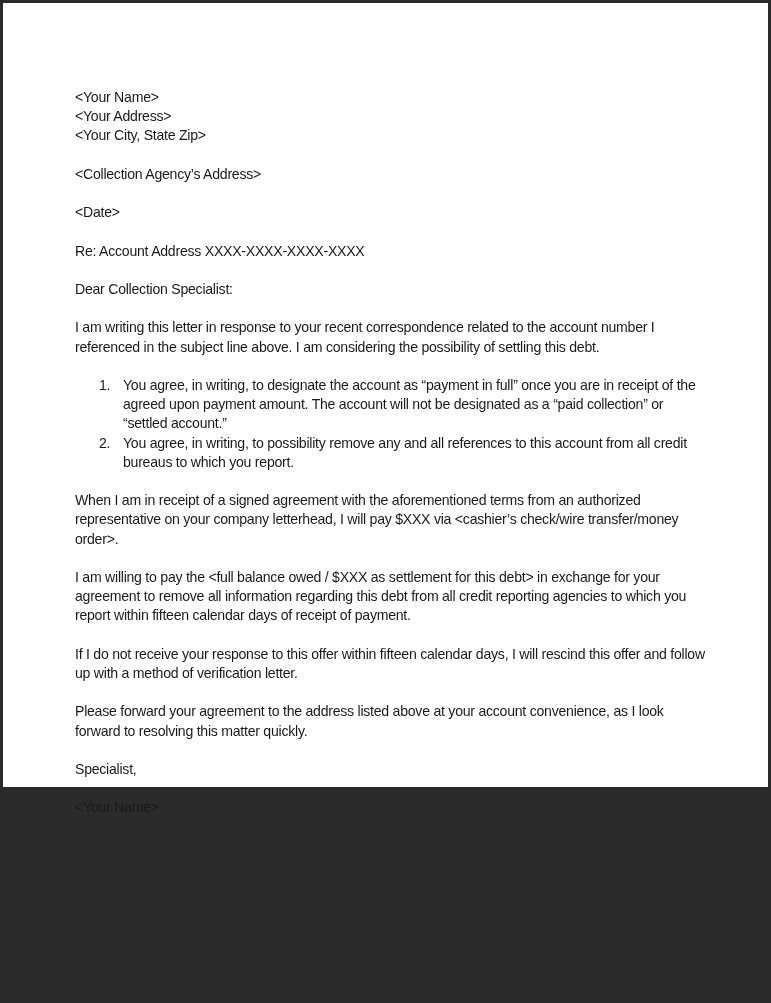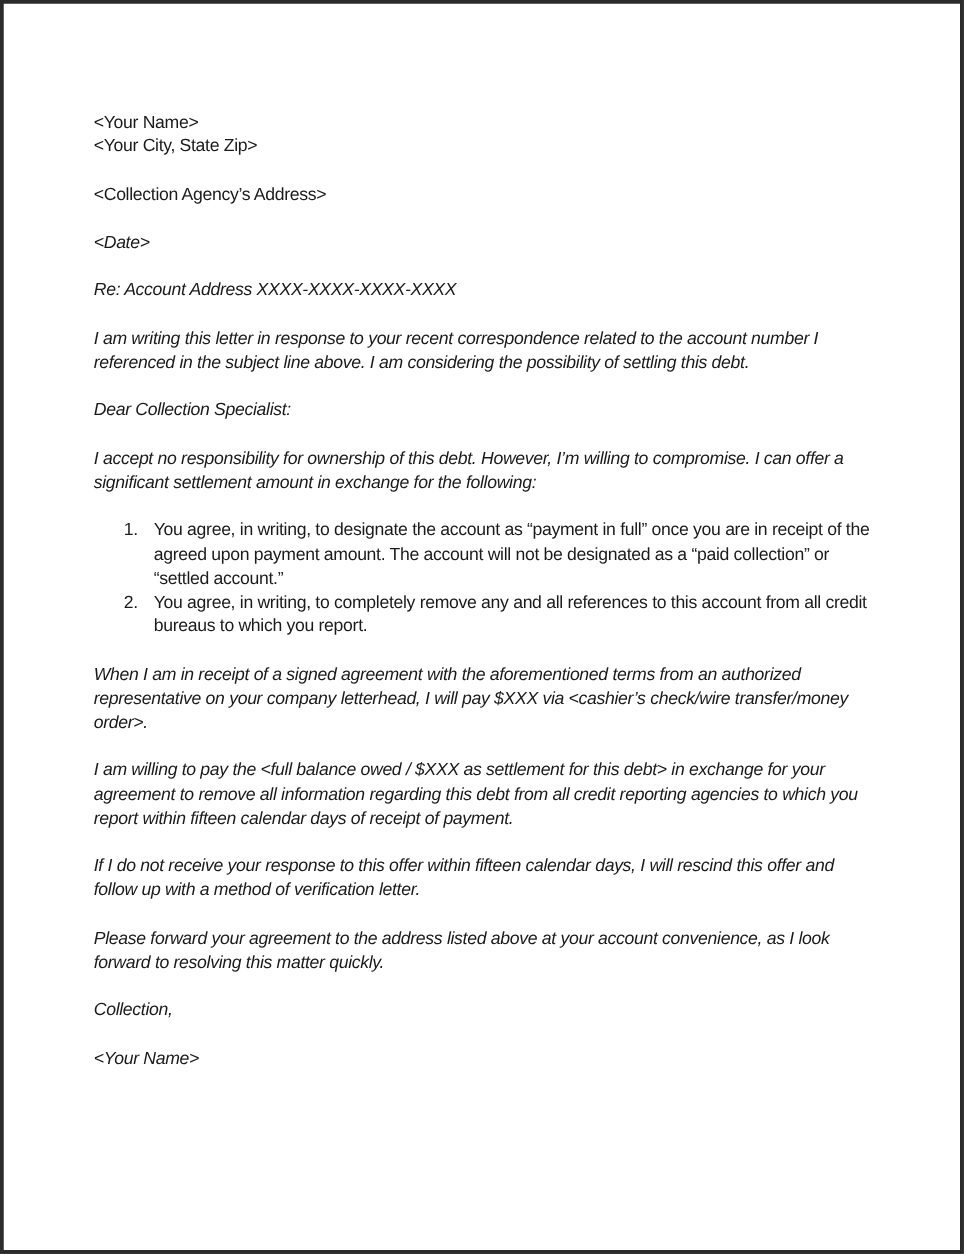--- a/index.html
+++ b/index.html
@@ -11,21 +11,21 @@
       width: 771px;
       height: 1003px;
       position: relative;
       overflow: hidden;
     }
     .page {
       position: absolute;
       left: 3px;
       top: 3px;
       width: 765px;
-      height: 997px;
+      height: 784px;
       background: #ffffff;
       box-sizing: border-box;
     }
     .content {
       position: absolute;
       left: 72px;
       top: 85px;
       width: 630px;
       font-family: "Liberation Sans", sans-serif;
       font-size: 14.1px;
@@ -35,21 +35,20 @@
     }
     .block {
       margin: 0 0 19.2px 0;
     }
     .line {
       display: block;
       white-space: nowrap;
     }
     p {
       margin: 0 0 19.2px 0;
-      font-style: italic;
     }
     ol.terms {
       list-style: none;
       margin: 0 0 19.2px 0;
       padding: 0;
     }
     ol.terms li {
       position: relative;
       padding-left: 48px;
     }
@@ -60,54 +59,54 @@
     }
   </style>
 </head>
 <body>
 
 <div class="page">
   <div class="content">
 
     <div class="block">
       <span class="line">&lt;Your Name&gt;</span>
+      <span class="line">&lt;Your Address&gt;</span>
       <span class="line">&lt;Your City, State Zip&gt;</span>
     </div>
 
     <div class="block">
       <span class="line">&lt;Collection Agency’s Address&gt;</span>
     </div>
 
     <p>&lt;Date&gt;</p>
 
     <p>Re: Account Address XXXX-XXXX-XXXX-XXXX</p>
 
+    <p>Dear Collection Specialist:</p>
+
     <p>I am writing this letter in response to your recent correspondence related to the account number I referenced in the subject line above. I am considering the possibility of settling this debt.</p>
 
-    <p>Dear Collection Specialist:</p>
-
-    <p>I accept no responsibility for ownership of this debt. However, I’m willing to compromise. I can offer a significant settlement amount in exchange for the following:</p>
 
     <ol class="terms">
       <li>
         <span class="num">1.</span>
         <span>You agree, in writing, to designate the account as “payment in full” once you are in receipt of the agreed upon payment amount. The account will not be designated as a “paid collection” or “settled account.”</span>
       </li>
       <li>
         <span class="num">2.</span>
-        <span>You agree, in writing, to completely remove any and all references to this account from all credit bureaus to which you report.</span>
+        <span>You agree, in writing, to possibility remove any and all references to this account from all credit bureaus to which you report.</span>
       </li>
     </ol>
 
     <p>When I am in receipt of a signed agreement with the aforementioned terms from an authorized representative on your company letterhead, I will pay $XXX via &lt;cashier’s check/wire transfer/money order&gt;.</p>
 
     <p>I am willing to pay the &lt;full balance owed / $XXX as settlement for this debt&gt; in exchange for your agreement to remove all information regarding this debt from all credit reporting agencies to which you report within fifteen calendar days of receipt of payment.</p>
 
     <p>If I do not receive your response to this offer within fifteen calendar days, I will rescind this offer and follow up with a method of verification letter.</p>
 
     <p>Please forward your agreement to the address listed above at your account convenience, as I look forward to resolving this matter quickly.</p>
 
-    <p>Collection,</p>
+    <p>Specialist,</p>
 
     <p>&lt;Your Name&gt;</p>
 
   </div>
 </div>
 
 </body></html>

